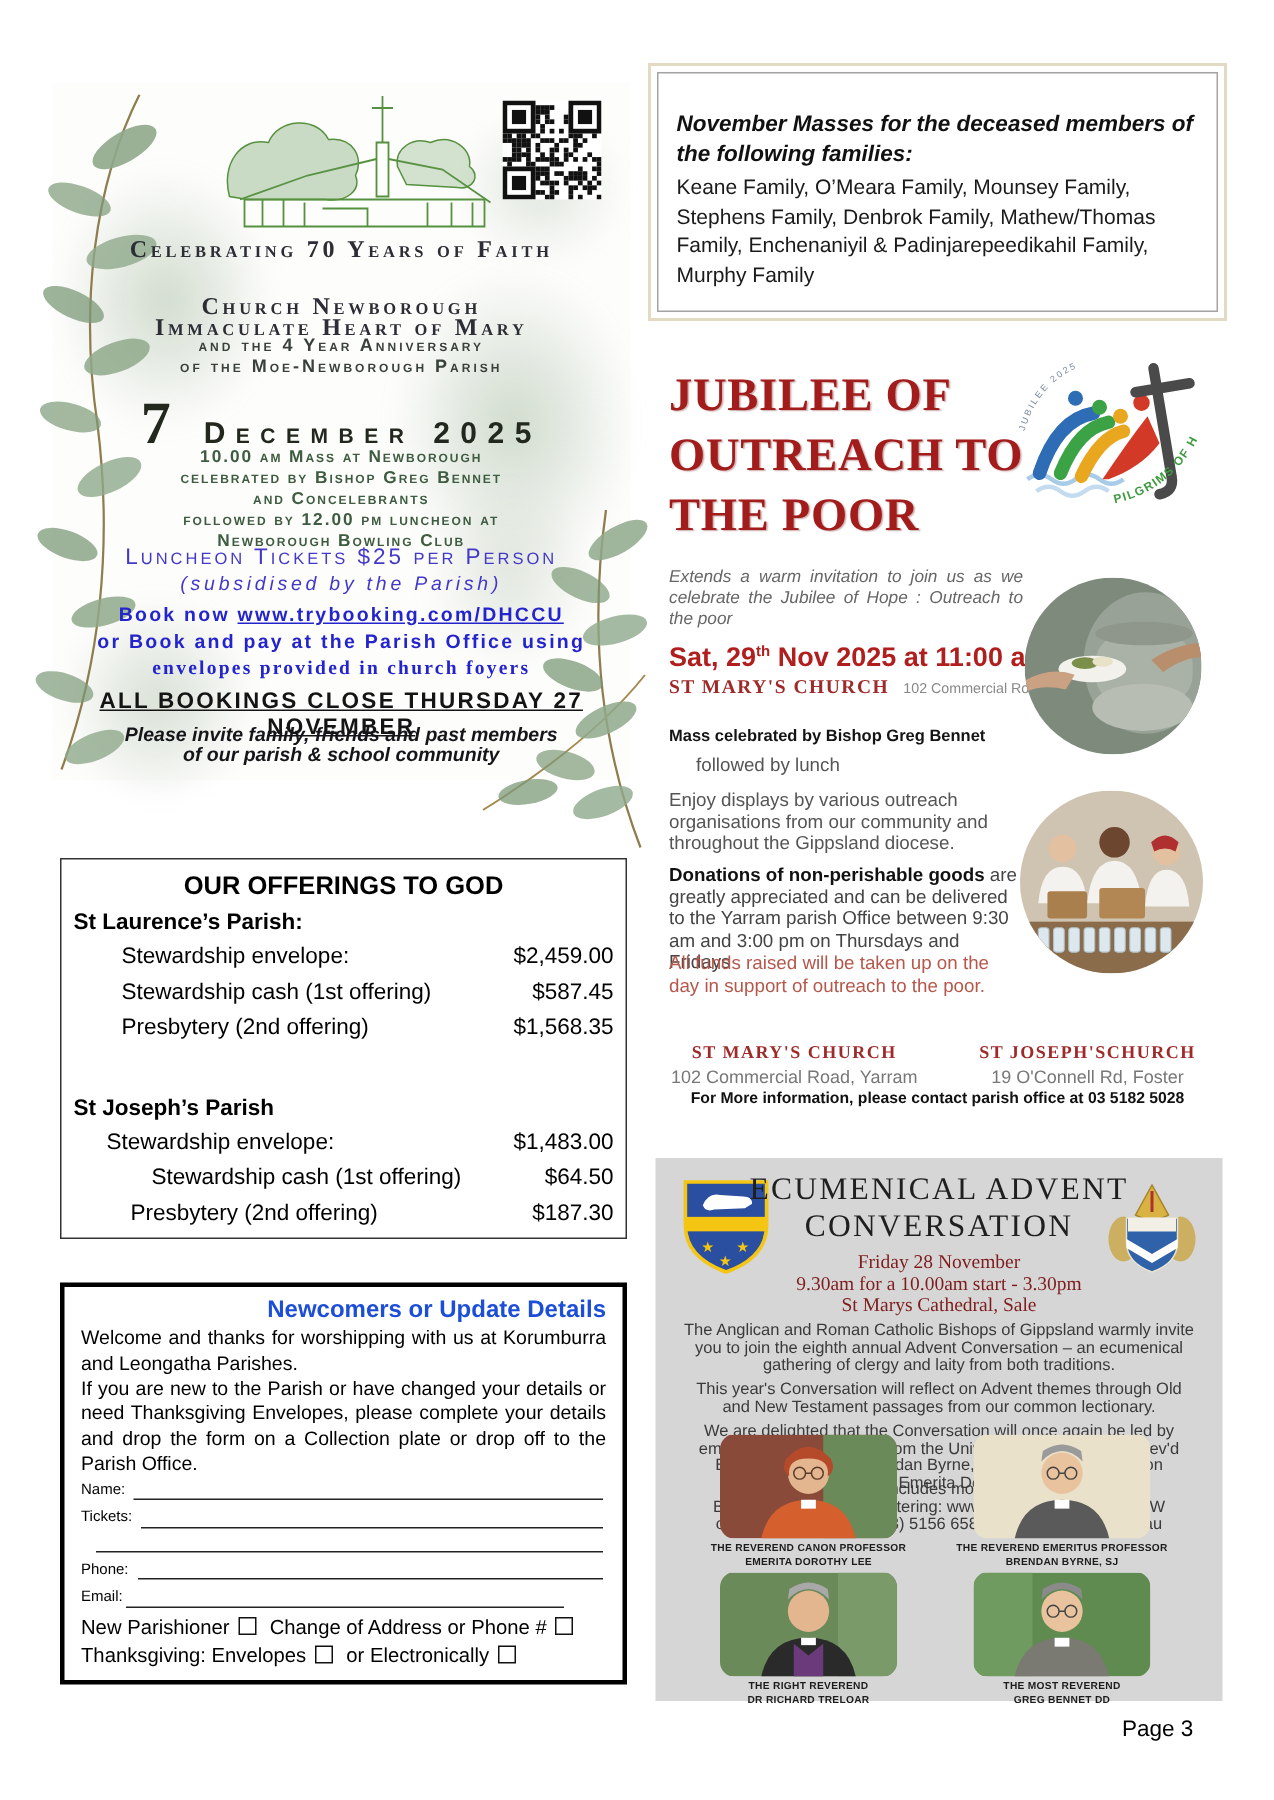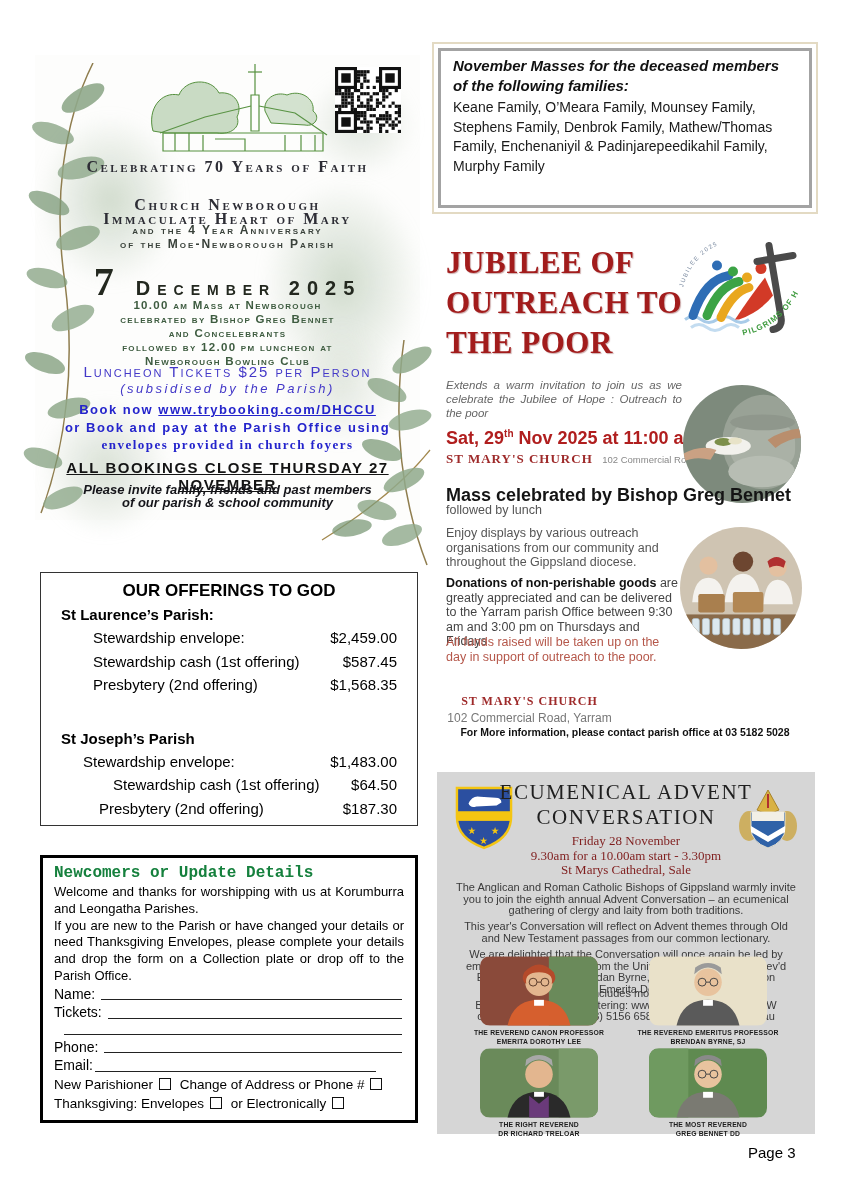--- a/index.html
+++ b/index.html
@@ -23,69 +23,69 @@
   .f-tickets{font-variant:small-caps;font-weight:400;font-size:15px;letter-spacing:2px;color:#4338c8;}
   .f-tsub{font-style:italic;font-size:13px;letter-spacing:2.5px;color:#4338c8;}
   .f-book{font-weight:700;font-size:13px;line-height:17.5px;letter-spacing:1.5px;color:#2424cc;}
   .f-book .url{text-decoration:underline;cursor:pointer;}
   .f-close{font-weight:700;font-size:15px;letter-spacing:1.5px;color:#141414;text-decoration:underline;}
   .f-invite{font-weight:700;font-style:italic;font-size:13px;line-height:13.5px;color:#15151a;}
 
   
   .masses-outer{position:absolute;left:432px;top:42px;width:386px;height:172px;
                 border:2px solid #e3dac3;padding:4px;box-sizing:border-box;background:#fff;}
-  .masses-inner{border:3px solid #a3a3a3;height:100%;box-sizing:border-box;padding:5px 12px;}
+  .masses-inner{border:1px solid #a3a3a3;height:100%;box-sizing:border-box;padding:24px 12px;}
   .masses-head{font-weight:700;font-style:italic;font-size:15px;line-height:20px;color:#111;}
   .masses-body{font-size:14px;line-height:19.5px;color:#1a1a1a;margin-top:2px;}
 
   
   .jub-title{position:absolute;left:446px;top:243px;font-family:"Liberation Serif",serif;
              font-weight:700;font-size:31px;line-height:40px;letter-spacing:.5px;color:#a21c1c;
              text-shadow:1px 1px 1px rgba(110,15,15,.35);}
   .jub-invite{position:absolute;left:446px;top:378px;width:236px;font-style:italic;
               font-size:11.5px;line-height:14px;color:#666;text-align:justify;}
   .jub-date{position:absolute;left:446px;top:428px;font-weight:700;font-size:18px;color:#b01e1e;}
   .jub-date sup{font-size:10px;}
   .jub-venue{position:absolute;left:446px;top:449px;}
   .jub-venue .vn{font-family:"Liberation Serif",serif;font-weight:700;font-size:13px;
                  letter-spacing:1px;color:#9e2a2a;}
   .jub-venue .va{font-size:9.5px;color:#888;margin-left:5px;}
-  .jub-mass{position:absolute;left:446px;top:485px;font-weight:700;font-size:18px;color:#141414;}
-  .jub-lunch{position:absolute;left:446px;top:503px;font-size:12.5px;color:#555;text-align:center;}
+  .jub-mass{position:absolute;left:446px;top:485px;font-weight:700;font-size:11px;color:#141414;}
+  .jub-lunch{position:absolute;left:464px;top:503px;font-size:12.5px;color:#555;text-align:center;}
   .jub-displays{position:absolute;left:446px;top:526px;width:235px;font-size:12.5px;
                 line-height:14.5px;color:#555;}
   .jub-donate{position:absolute;left:446px;top:576px;width:238px;font-size:12.5px;
               line-height:14.5px;color:#444;}
   .jub-donate b{color:#111;}
   .jub-funds{position:absolute;left:446px;top:635px;width:235px;font-size:12.5px;
              line-height:14.5px;color:#b5574a;}
   .circle-photo{position:absolute;border-radius:50%;overflow:hidden;}
   .jub-church{position:absolute;top:694px;text-align:center;}
   .jub-church .cn{font-family:"Liberation Serif",serif;font-weight:700;font-size:12px;
                   letter-spacing:1px;color:#9e2a2a;}
   .jub-church .ca{font-size:12px;color:#777;margin-top:2px;}
   .jub-info{position:absolute;left:432px;top:726px;width:386px;text-align:center;
             font-weight:700;font-size:10.5px;color:#111;}
 
   
   .offer-box{position:absolute;left:40px;top:572px;width:378px;height:254px;
-             border:1.5px solid #333;box-sizing:border-box;padding:6px 20px;background:#fff;}
+             border:1.5px solid #333;box-sizing:border-box;padding:6px 8px;background:#fff;}
   .offer-title{text-align:center;font-weight:700;font-size:17px;color:#000;line-height:24px;}
   .offer-head{font-weight:700;font-size:15px;line-height:23px;color:#000;}
   .offer-row{display:flex;justify-content:space-between;font-size:15px;line-height:23.5px;color:#000;}
   .offer-row .amt{text-align:right;}
   .ind1{padding-left:32px;} .ind2{padding-left:22px;} .ind3{padding-left:52px;} .ind4{padding-left:38px;}
   .offer-gap{height:30px;}
 
   
   .new-box{position:absolute;left:40px;top:855px;width:378px;height:268px;border:3px solid #000;
            box-sizing:border-box;padding:5px 11px;background:#fff;}
-  .new-title{text-align:left;font-weight:700;font-size:16px;line-height:21px;color:#15803d;font-family:Liberation Mono, monospace;}
+  .new-title{text-align:right;font-weight:700;font-size:16px;line-height:21px;color:#1d4ed8;}
   .new-para{font-size:13px;line-height:16.8px;color:#000;text-align:justify;}
-  .form-row{display:flex;align-items:flex-end;font-size:14px;line-height:18.5px;color:#000;}
+  .form-row{display:flex;align-items:flex-end;font-size:10px;line-height:18.5px;color:#000;}
   .fill{flex:1;border-bottom:1.2px solid #222;margin:0 2px 3px 6px;height:12px;}
   .opt-row{font-size:13.5px;line-height:19px;color:#000;}
   .cbx{display:inline-block;width:10px;height:10px;border:1.5px solid #111;margin:0 5px -1px 6px;}
 
   
   .poster{position:absolute;left:437px;top:772px;width:378px;height:362px;background:#d6d6d6;}
   .pos-title{position:absolute;left:0;top:8px;width:100%;text-align:center;
              font-family:"Liberation Serif",serif;font-size:21px;line-height:25px;
              letter-spacing:1.5px;color:#1f1f1f;}
   .pos-when{position:absolute;left:0;top:62px;width:100%;text-align:center;
@@ -427,20 +427,24 @@
   </div>
 
   <div class="jub-donate"><b>Donations of non-perishable goods</b><span> are greatly appreciated and can be delivered to the Yarram parish Office  between 9:30 am and 3:00 pm on Thursdays and Fridays</span></div>
 
   <div class="jub-funds">All funds raised will be taken up on the day in support of outreach to the poor.</div>
 
   <div class="jub-church" style="left:442px;width:175px;">
     <div class="cn">ST MARY'S CHURCH</div>
     <div class="ca">102 Commercial Road, Yarram</div>
   </div>
+  <div class="jub-church" style="left:635px;width:180px;">
+    <div class="cn">ST JOSEPH'SCHURCH</div>
+    <div class="ca">19 O'Connell Rd, Foster</div>
+  </div>
   <div class="jub-info">For More information, please contact parish office at 03 5182 5028</div>
 
   <div class="offer-box">
     <div class="offer-title">OUR OFFERINGS TO GOD</div>
     <div class="offer-head">St Laurence’s Parish:</div>
     <div class="offer-row ind1">
       <span>Stewardship envelope:</span>
       <span class="amt">$2,459.00</span>
     </div>
     <div class="offer-row ind1">

